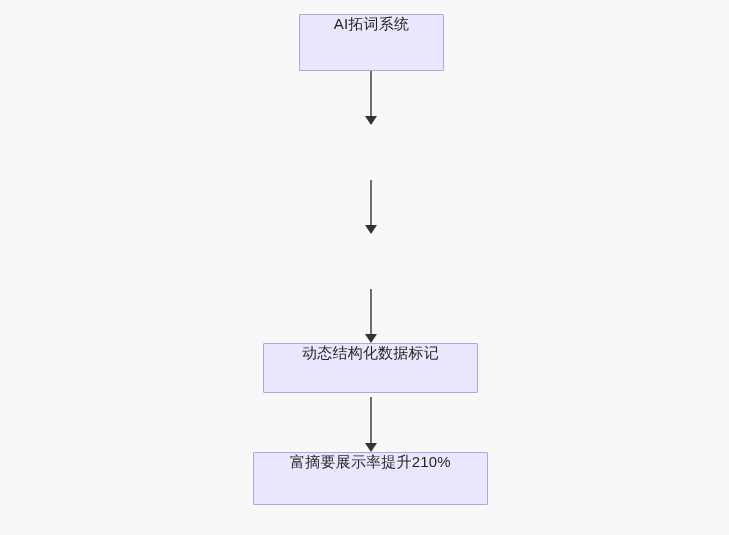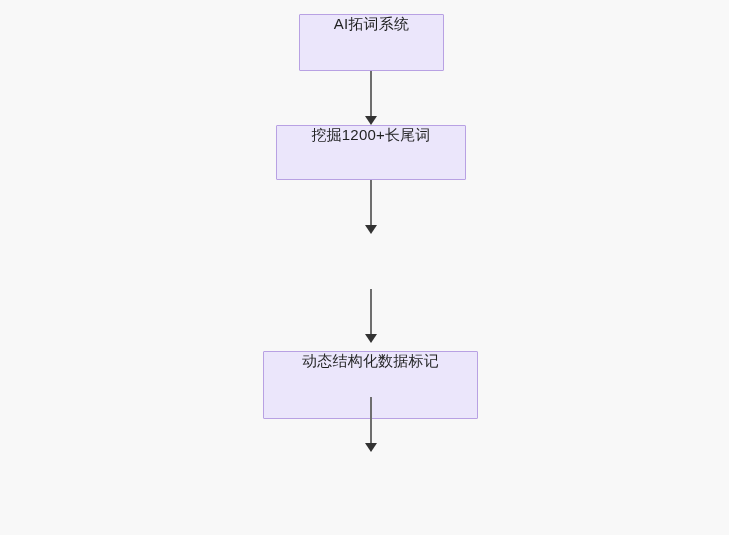--- a/index.html
+++ b/index.html
@@ -66,38 +66,38 @@
 
   <div class="node" style="left:299px; top:14px; width:145px; height:57px;">
     <span class="node-label">AI拓词系统</span>
   </div>
 
   <div class="connector" style="left:365px; top:71px; height:54px;">
     <div class="stem"></div>
     <div class="head"></div>
   </div>
 
-  <div class="node" style="left:276px; top:125px; width:190px; height:55px;">
-    <span class="node-label">挖掘1200+长尾词</span>
-  </div>
 
   <div class="connector" style="left:365px; top:180px; height:54px;">
     <div class="stem"></div>
     <div class="head"></div>
   </div>
 
 
   <div class="connector" style="left:365px; top:289px; height:54px;">
     <div class="stem"></div>
     <div class="head"></div>
   </div>
 
-  <div class="node" style="left:263px; top:343px; width:215px; height:68px;margin-top:8px;">
+  <div class="node" style="left:263px; top:343px; width:215px; height:50px;">
     <span class="node-label">动态结构化数据标记</span>
   </div>
 
   <div class="connector" style="left:365px; top:397px; height:55px;">
     <div class="stem"></div>
     <div class="head"></div>
   </div>
 
+  <div class="node" style="left:253px; top:452px; width:235px; height:53px;">
+    <span class="node-label">富摘要展示率提升210%</span>
+  </div>
 
 </div>
 
 </body></html>

